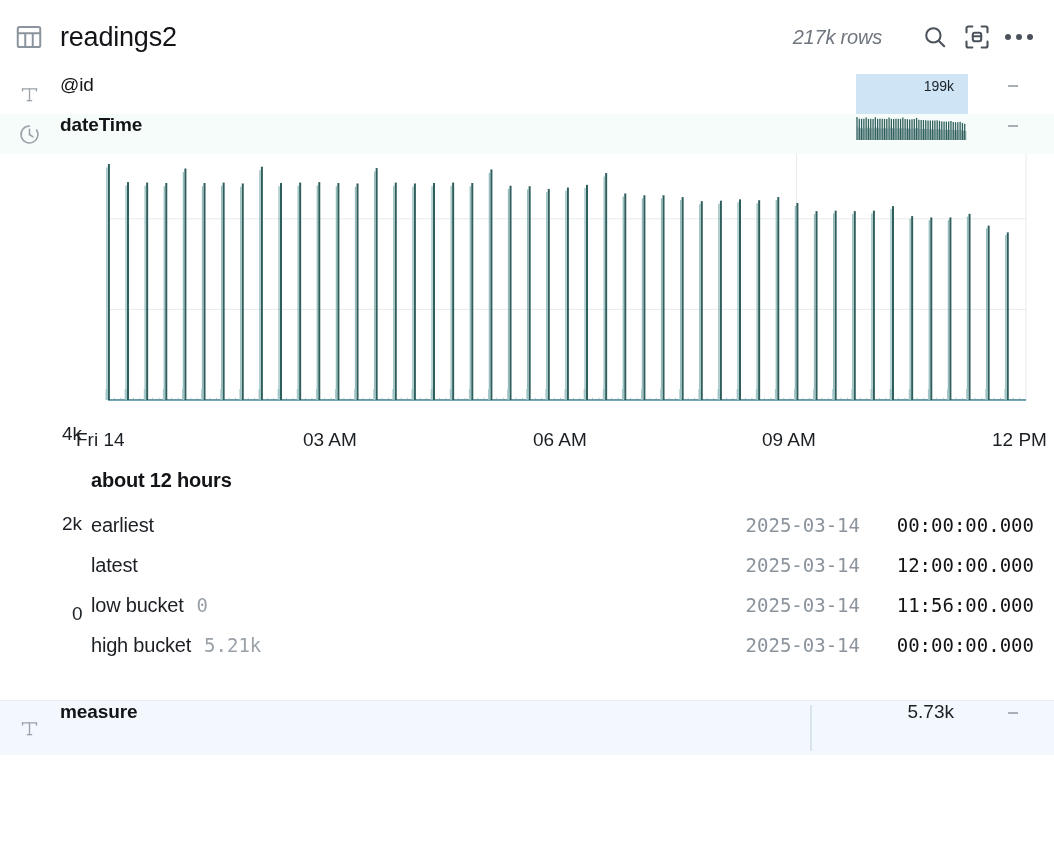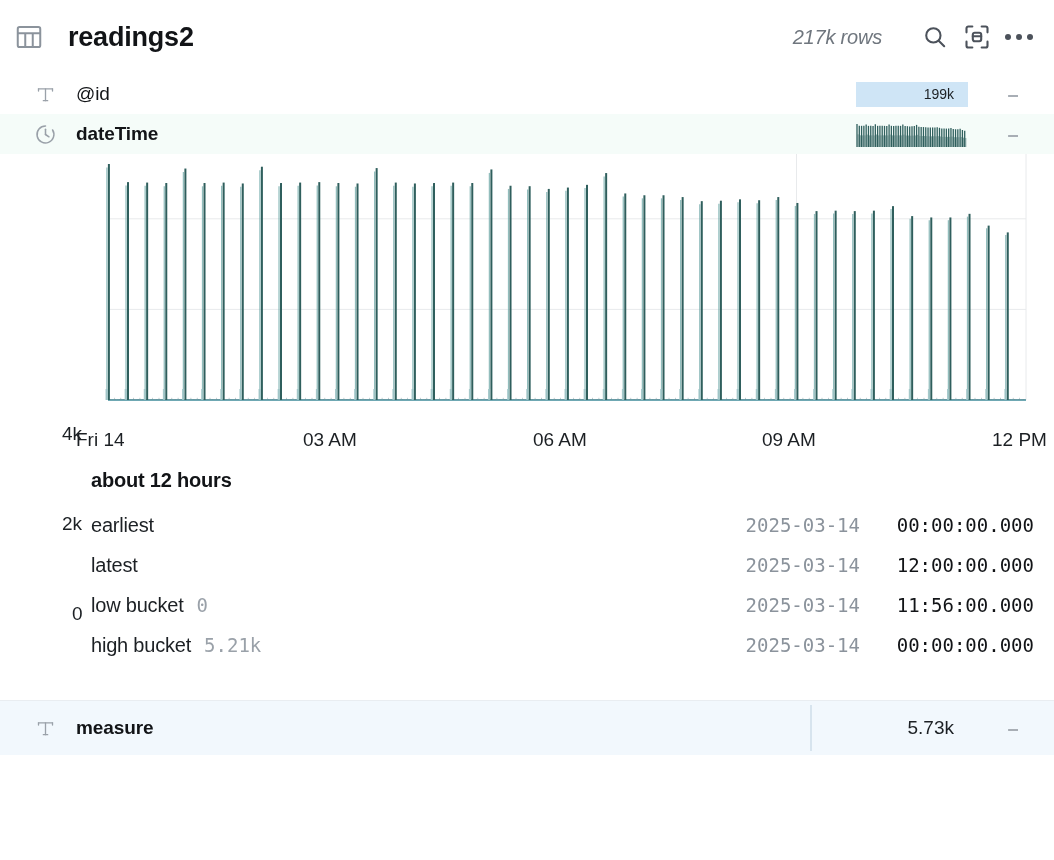--- a/index.html
+++ b/index.html
@@ -13,42 +13,42 @@
   #root { width: 1054px; height: 860px; position: relative; }
 
   
   .header {
     height: 74px;
     display: flex; align-items: center;
     padding: 0 18px 0 14px;
   }
   .table-icon { width: 30px; height: 30px; flex: 0 0 auto; color: #8b939c; }
   .title {
-    font-size: 27px; font-weight: 700; color: #121417;
-    margin-left: 24px; letter-spacing: -0.2px;
+    font-size: 27px; font-weight: 400; color: #121417;
+    margin-left: 16px; letter-spacing: -0.2px;
   }
   .hdr-spacer { flex: 1 1 auto; }
   .rowcount {
     font-size: 20px; font-style: italic; color: #6f767e;
     margin-right: 28px; letter-spacing: -0.2px;
   }
   .hdr-icon {
     width: 34px; height: 34px; color: #4c525b;
     display: flex; align-items: center; justify-content: center;
     margin-left: 8px;
   }
   .hdr-icon svg { display: block; }
   .dots { display: flex; gap: 5px; align-items: center; }
   .dots i { width: 6px; height: 6px; border-radius: 50%; background: #4c525b; display: block; }
 
   
   .field-row {
     height: 40px;
-    display: flex; align-items: center;
-    padding-left: 32px; padding-right: 18px;
+    display: flex; 
+    padding-left: 16px; padding-right: 18px;
     position: relative;
   }
   .field-row.highlight-mint { background: #f5fcf9; }
   .field-row.highlight-blue { background: #f2f8fd; }
   .type-icon {
     width: 26px; flex: 0 0 auto;
     display: flex; align-items: center; justify-content: center;
     color: #9aa1a9;
   }
   .field-name {

